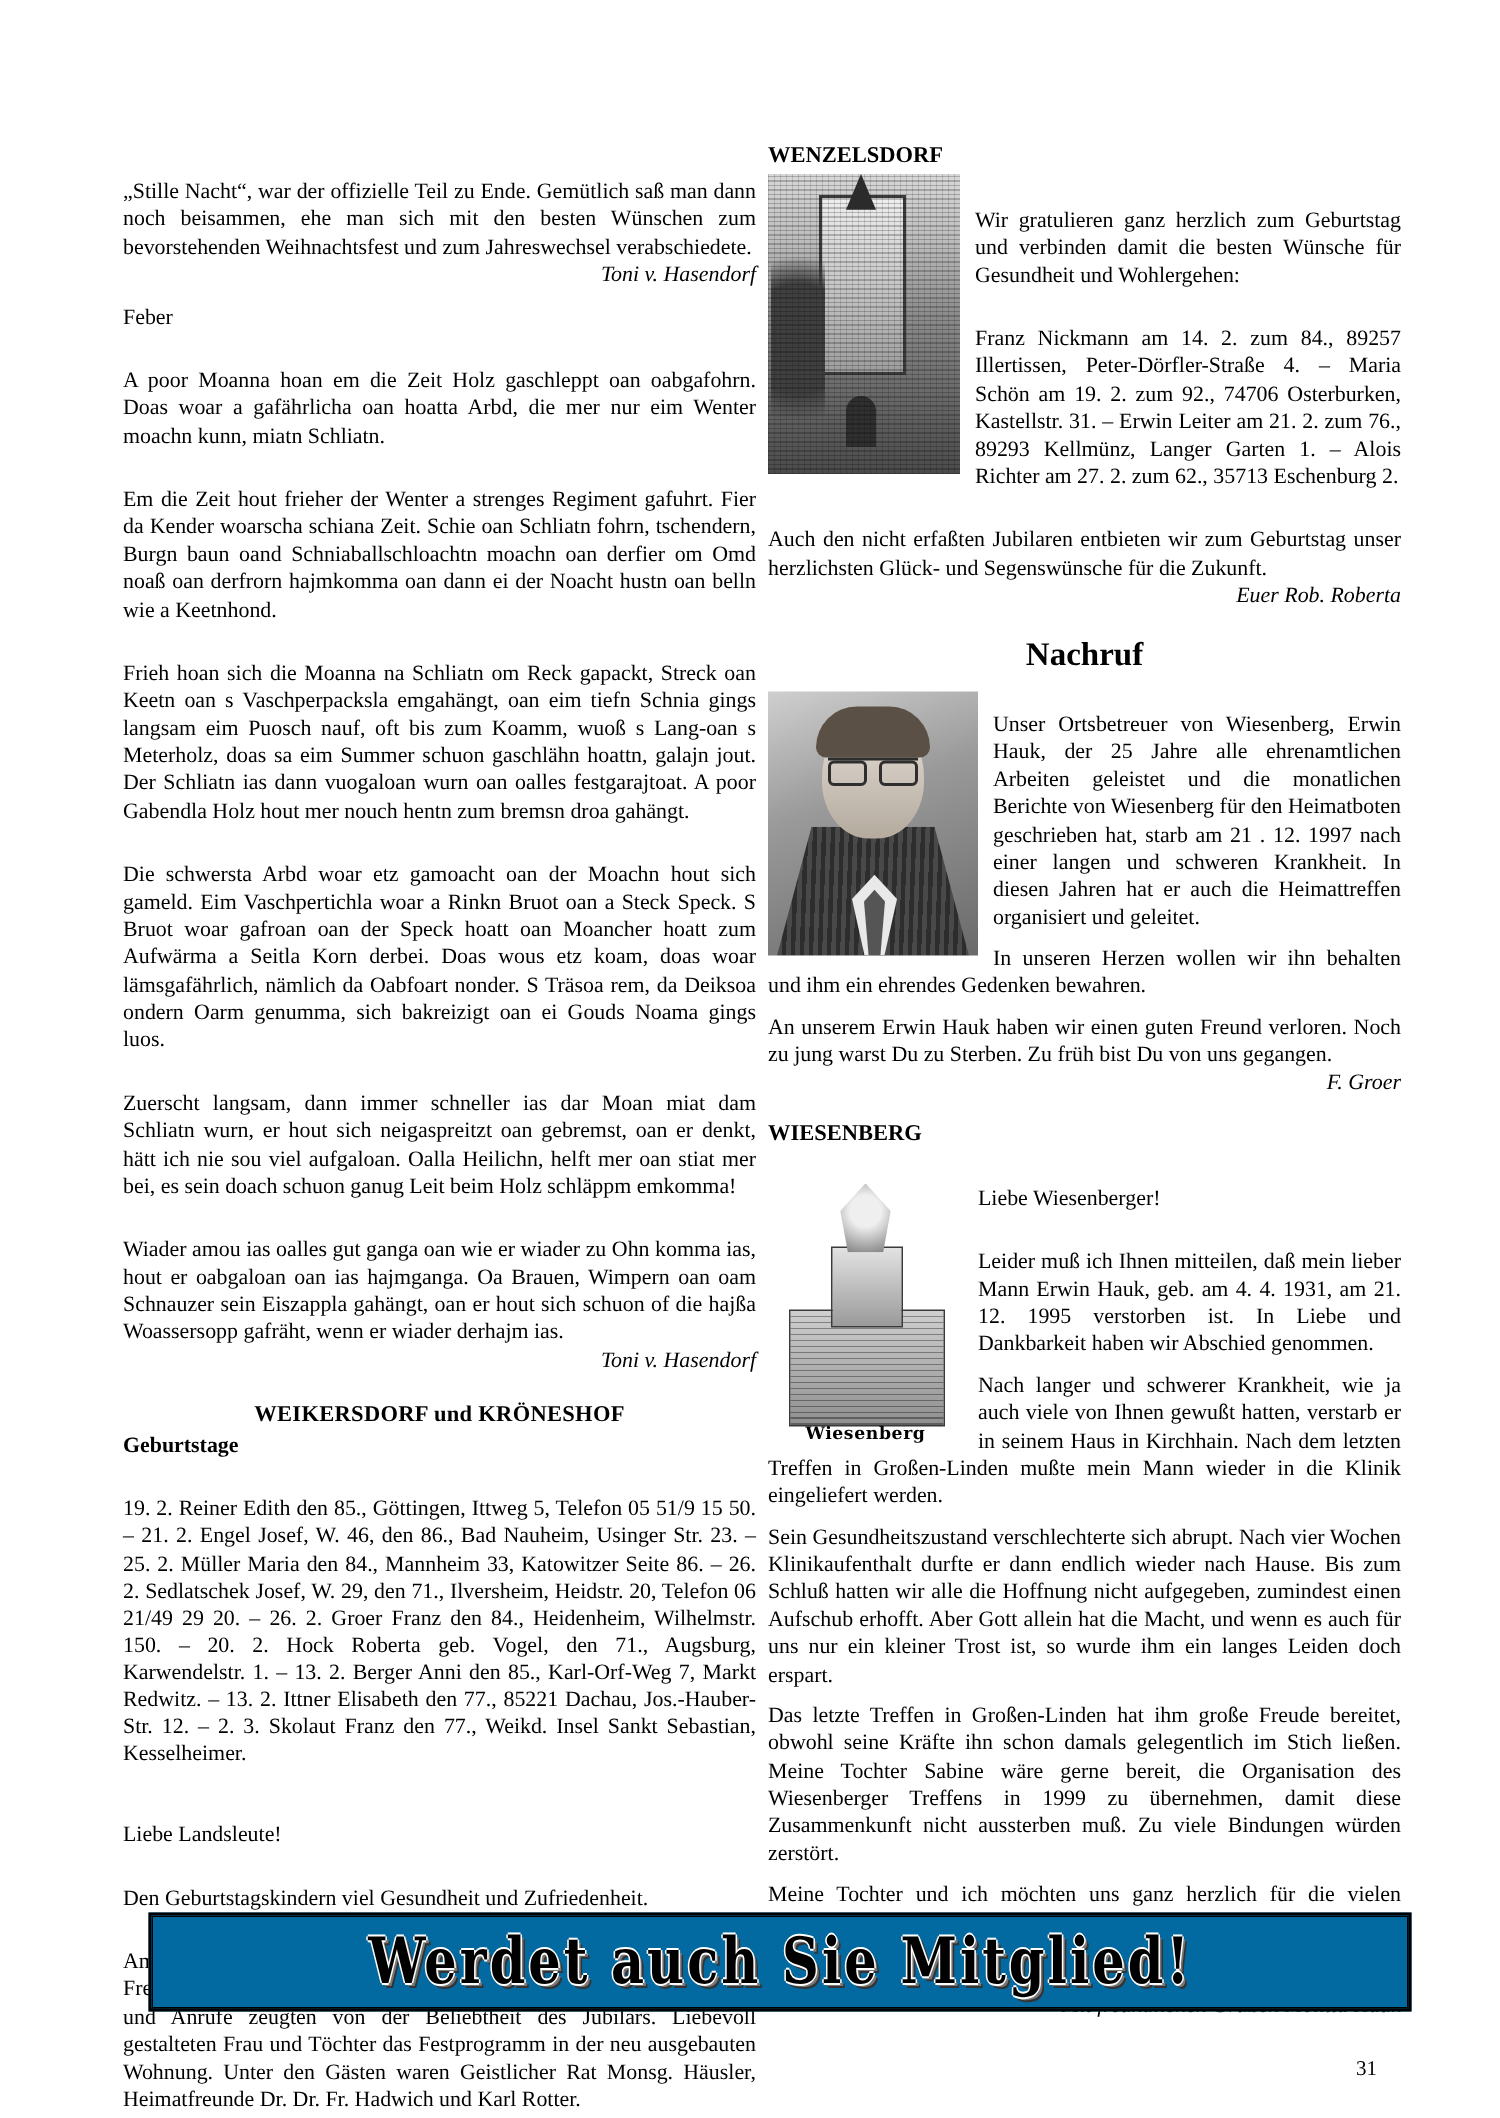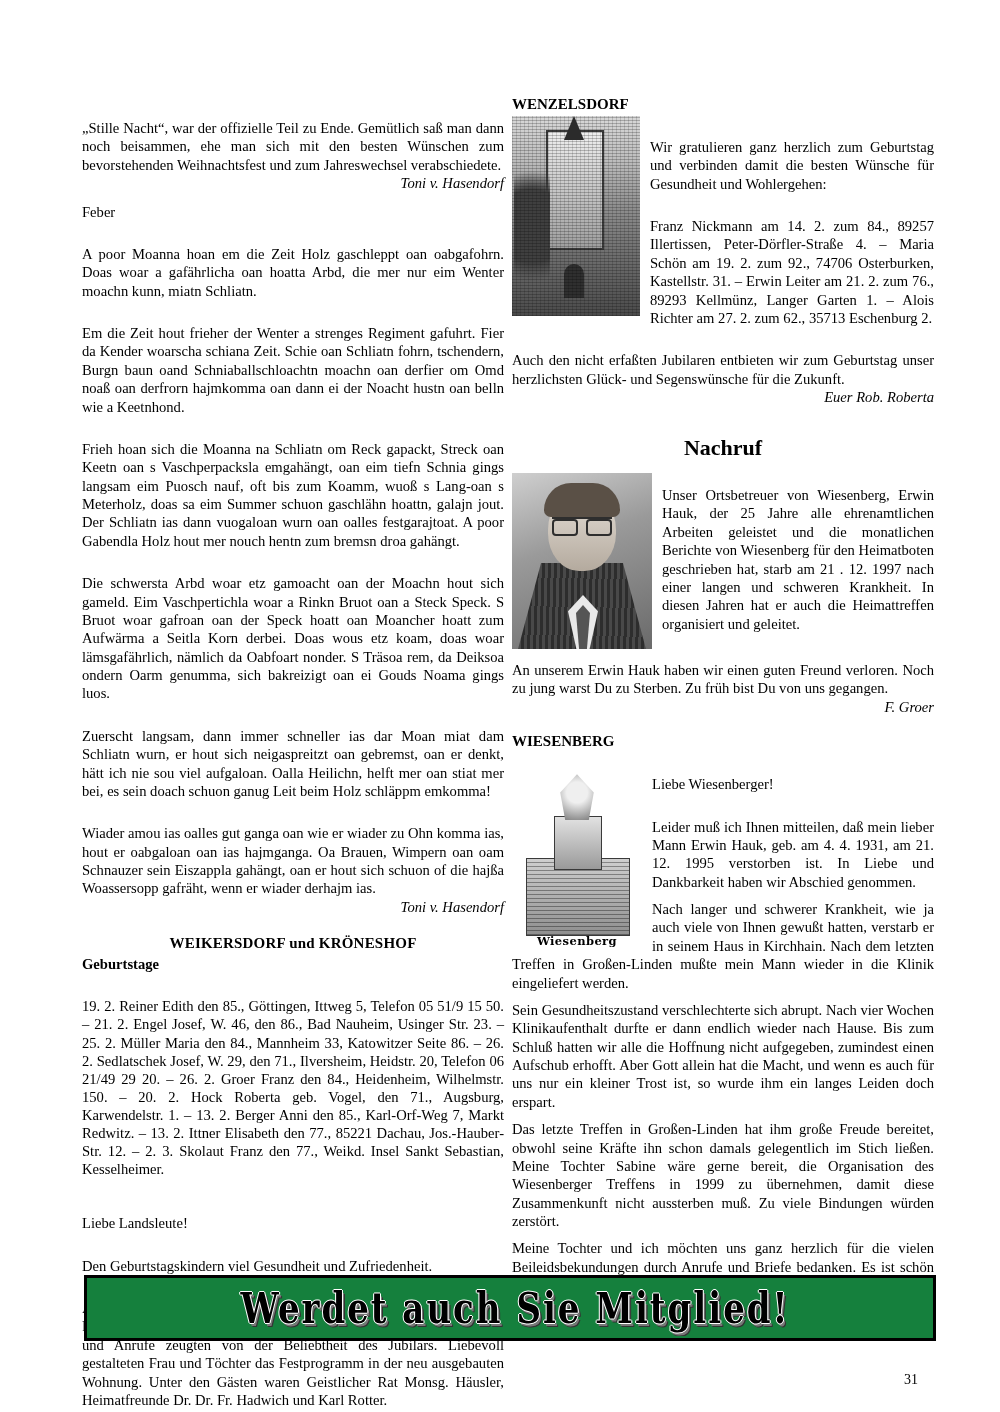--- a/index.html
+++ b/index.html
@@ -55,21 +55,21 @@
   }
   .section-title {
     font-weight: normal;
     margin-top: 10px;
     margin-bottom: 3px;
   }
   .nachruf-title {
     text-align: center;
     font-size: 22px;
     font-weight: bold;
-    margin: 28px 0 8px 0;
+    margin: 16px 0 8px 0;
   }
 
   
   .img-church {
     float: left;
     width: 128px;
     height: 200px;
     margin: 2px 10px 4px 0;
     background:
       radial-gradient(ellipse at 48% 18%, #f3f3f3 0 6%, rgba(0,0,0,0) 7%),
@@ -249,31 +249,30 @@
     text-align: center;
     font-family: "DejaVu Serif", serif;
     font-weight: bold;
     font-size: 11.5px;
     letter-spacing: .4px;
   }
 
   
   .banner {
     position: absolute;
-    left: 84px;
+    left: 99px;
     top: 1275px;
     width: 838px;
     height: 62px;
     border: 2px solid #000;
     box-shadow: 0 0 0 1px #000 inset;
-    background: #15803d;
+    background: #0369a1;
     display: flex;
     align-items: center;
     justify-content: center;
-    padding-left: 10px;
   }
   .banner-text {
     font-family: "DejaVu Serif", serif;
     font-weight: bold;
     font-size: 34px;
     letter-spacing: 2px;
     color: #000;
     text-shadow:
       1px 0 0 #fff, -1px 0 0 #fff, 0 1px 0 #fff, 0 -1px 0 #fff,
       2px 2px 0 #777, 3px 3px 0 #333;
@@ -349,20 +348,21 @@
     <div class="img-portrait">
       <div class="portrait-body"></div>
       <div class="portrait-shirt"></div>
       <div class="portrait-tie"></div>
       <div class="portrait-head"></div>
       <div class="portrait-hair"></div>
       <div class="portrait-glasses"></div>
     </div>
 
     <p class="p">Unser Ortsbetreuer von Wiesenberg, Erwin Hauk, der 25 Jahre alle ehrenamtlichen Arbeiten geleistet und die monatlichen Berichte von Wiesenberg für den Heimatboten geschrieben hat, starb am 21 . 12. 1997 nach einer langen und schweren Krankheit. In diesen Jahren hat er auch die Heimattreffen organisiert und geleitet.</p>
+    <p class="p sp">In unseren Herzen wollen wir ihn behalten und ihm ein ehrendes Gedenken bewahren.</p>
     <div class="clear"></div>
     <p class="p sp"><span>An unserem Erwin Hauk haben wir einen guten Freund verloren. Noch zu jung warst Du zu Sterben. Zu früh bist Du von uns gegangen.</span>
       <span class="sig">F. Groer</span>
     </p>
 
     <div style="height:16px"></div>
 
     <p class="bold" style="font-size:15px">WIESENBERG</p>
 
     <div class="img-monument">

